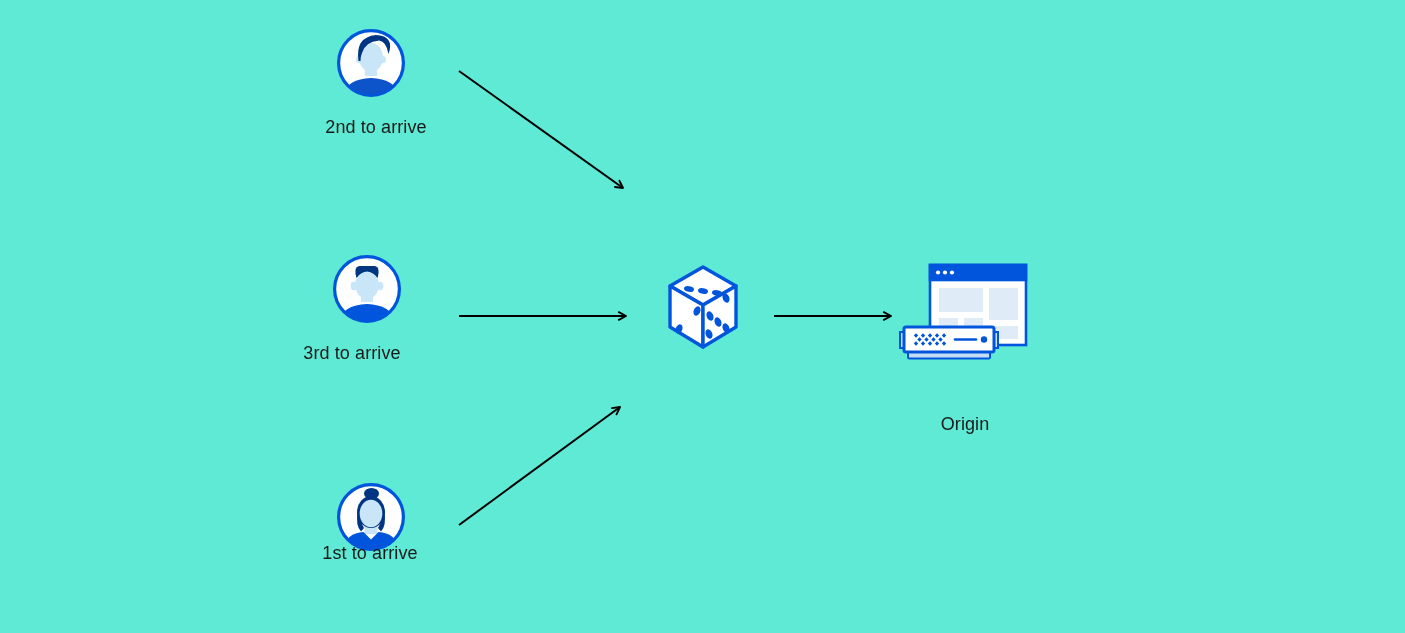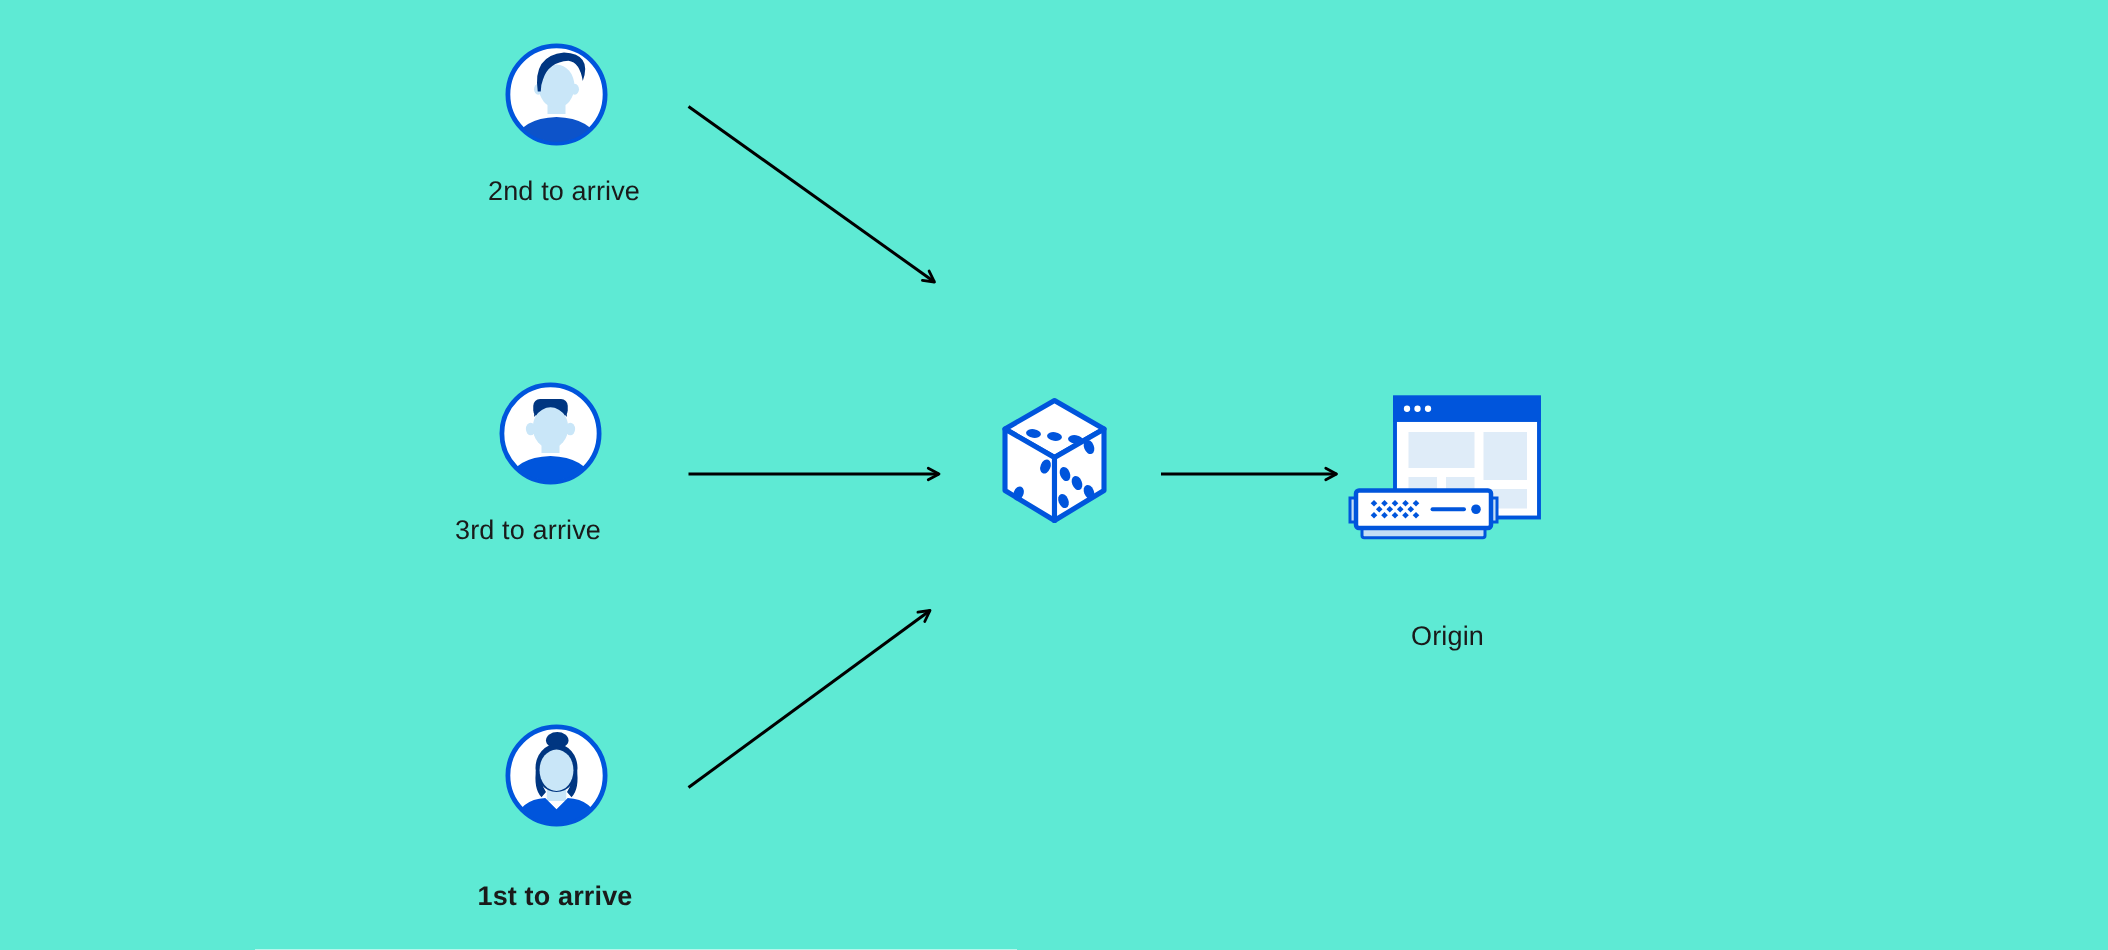--- a/index.html
+++ b/index.html
@@ -96,21 +96,21 @@
     <g clip-path="url(#clip-a3)">
       <rect x="28.5" y="36" width="13" height="16" fill="#c9e6f8"></rect>
       <path d="M6 70 Q9 51 27.5 50 L35 57.5 L42.5 50 Q61 51 64 70 Z" fill="#0055dc"></path>
       <ellipse cx="35.5" cy="11.5" rx="7.5" ry="5.5" fill="#003681"></ellipse>
       <ellipse cx="35" cy="30" rx="14" ry="16" fill="#003681"></ellipse>
       <path d="M21.5 30 Q19.5 44 25 49.5 L28 46 Q23.5 39 24.5 30 Z" fill="#003681"></path>
       <path d="M48.5 30 Q50.5 44 45 49.5 L42 46 Q46.5 39 45.5 30 Z" fill="#003681"></path>
       <ellipse cx="35" cy="31.5" rx="11.3" ry="13.8" fill="#c9e6f8"></ellipse>
     </g>
   </svg>
-  <div class="node-label" style="left:370px;top:586px;font-weight:bold;">1st to arrive</div>
+  <div class="node-label" style="left:370px;top:542px;">1st to arrive</div>
 
   <svg class="abs" style="left:666px;top:264px;" width="74" height="86" viewBox="0 0 74 86">
     <g stroke="#0055dc" stroke-width="3.4" stroke-linejoin="round" fill="#ffffff">
       <polygon points="37,3 70,22 37,41 4,22"></polygon>
       <polygon points="4,22 37,41 37,83 4,63"></polygon>
       <polygon points="70,22 37,41 37,83 70,63"></polygon>
     </g>
     <g fill="#0055dc">
 
       <ellipse cx="23" cy="25" rx="5" ry="2.9" transform="rotate(8 23 25)"></ellipse>

